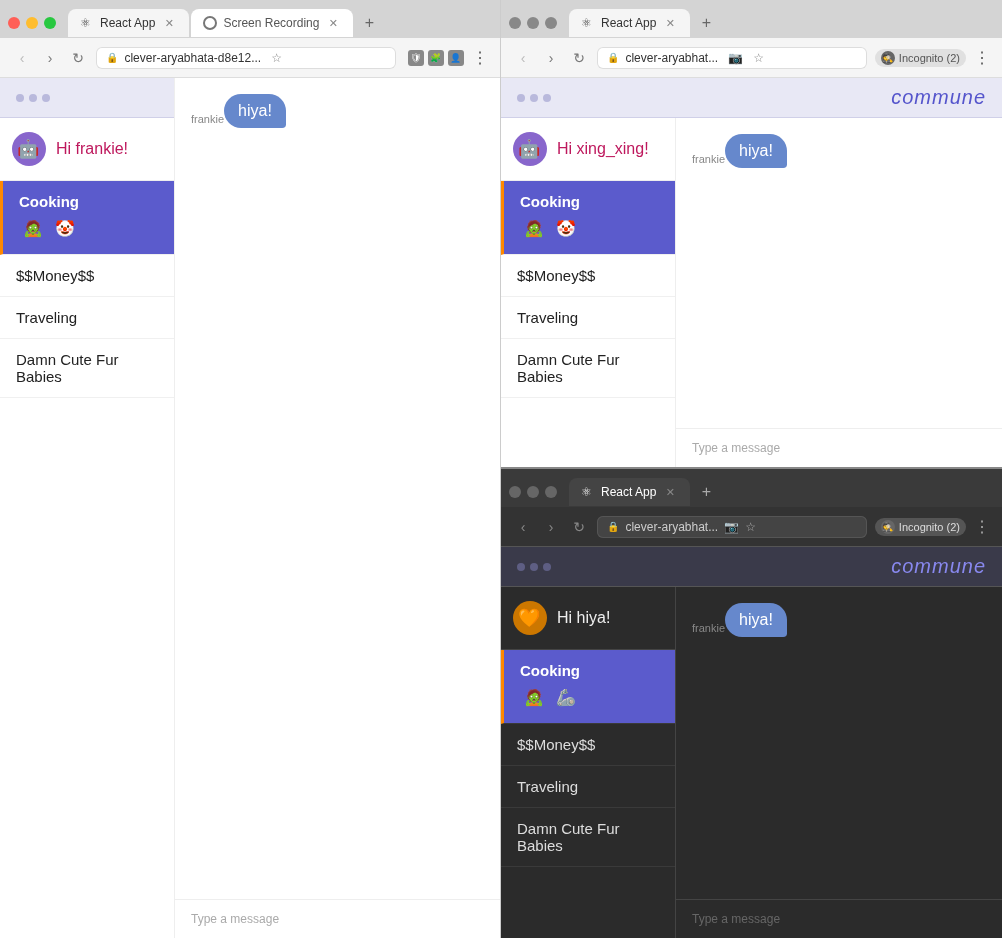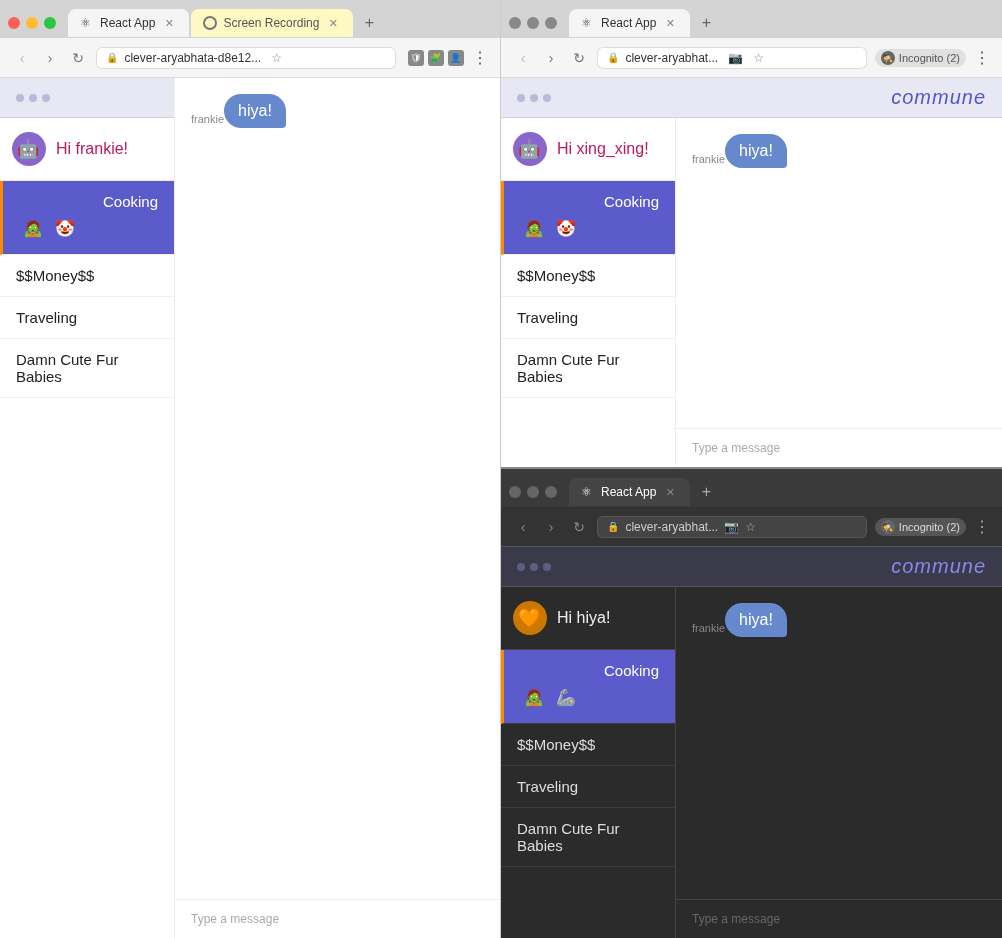--- a/index.html
+++ b/index.html
@@ -42,21 +42,21 @@
       border-radius: 8px 8px 0 0;
       font-size: 12px;
       color: #333;
       background: #ebebeb;
       min-width: 120px;
       max-width: 200px;
       position: relative;
     }
 
     .tab.active { background: #f5f5f5; }
-    .tab-inactive { background: #fef9c3; color: #555; }
+    .tab-inactive { background: #ffffff; color: #555; }
     .tab-close { margin-left: auto; font-size: 11px; color: #888; width: 16px; height: 16px; display: flex; align-items: center; justify-content: center; border-radius: 50%; }
     .tab-add { width: 28px; height: 28px; display: flex; align-items: center; justify-content: center; font-size: 16px; color: #666; border-radius: 50%; }
 
     .address-bar {
       display: flex;
       align-items: center;
       gap: 8px;
       padding: 6px 12px;
       background: #f5f5f5;
       height: 40px;
@@ -194,21 +194,21 @@
       background: #5b5bcc;
       border-left: 3px solid #ff8800;
     }
 
     .channel-name {
       font-size: 15px;
       color: #222;
       font-weight: 400;
     }
 
-    .channel-item.active .channel-name { color: white; font-weight: 400; text-align: right; }
+    .channel-item.active .channel-name { color: white; font-weight: 700; }
 
     .channel-avatars {
       display: flex;
       gap: 4px;
       margin-top: 4px;
     }
 
     .mini-avatar {
       width: 28px;
       height: 28px;

